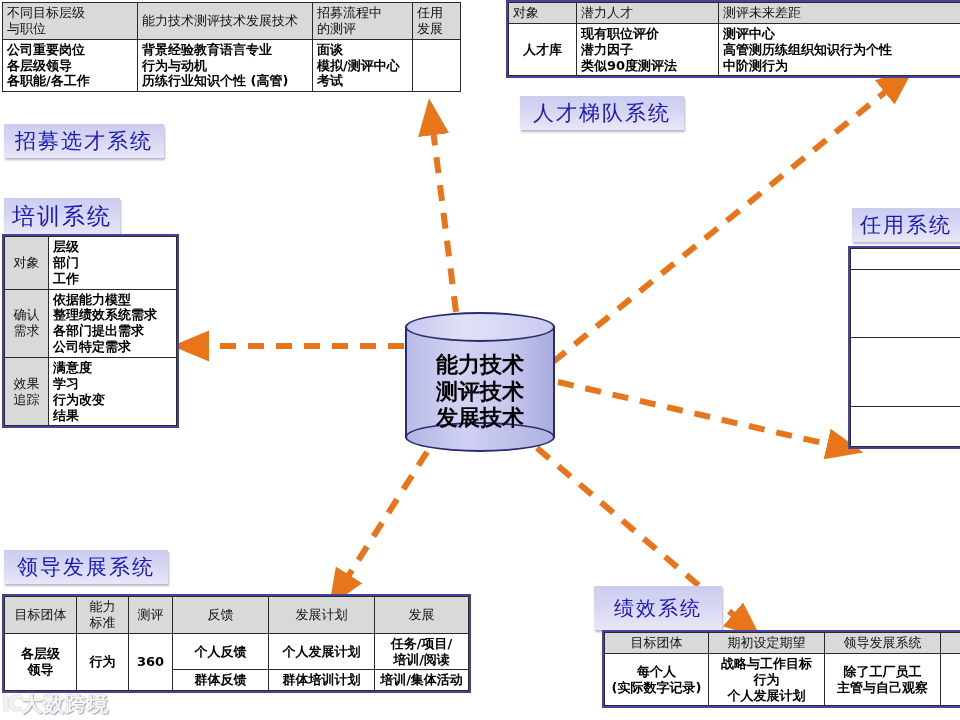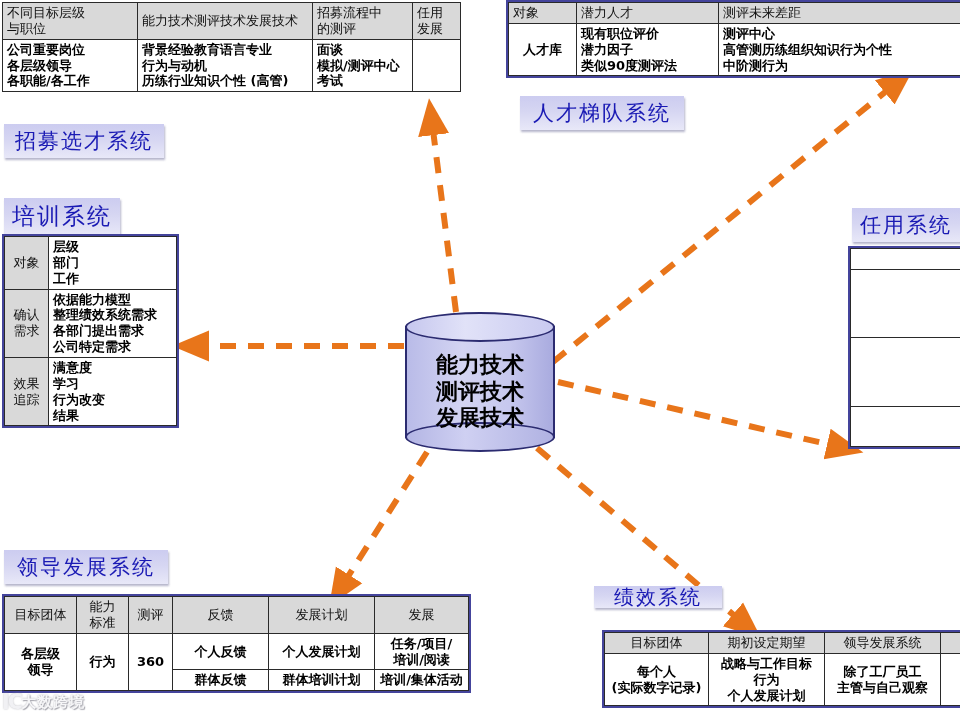--- a/index.html
+++ b/index.html
@@ -93,21 +93,21 @@
     display:flex;align-items:center;
     opacity:.62;
     z-index:40;
     pointer-events:none;
   }
   #watermark .wm-logo{
     font-size:21px;color:#e9e9ee;font-weight:bold;
     text-shadow:0 0 2px #8a8a96;letter-spacing:-2px;
   }
   #watermark .wm-text{
-    font-size:15px;color:#f2f2f4;font-weight:bold;letter-spacing:1px;
+    font-size:21px;color:#f2f2f4;font-weight:bold;letter-spacing:1px;
     text-shadow:0 0 2px #7e7e8a,1px 1px 1px #6a6a77;
   }
 
   svg#arrows{position:absolute;left:0;top:0;width:960px;height:720px;pointer-events:none;}
 </style>
 </head>
 <body>
 
 <div id="canvas">
 
@@ -218,21 +218,21 @@
   <div class="banner" style="left:4px;top:124px;width:160px;height:34px;font-size:21px;">招募选才系统</div>
 
   <div class="banner" style="left:4px;top:198px;width:116px;height:37px;font-size:23px;">培训系统</div>
 
   <div class="banner" style="left:520px;top:96px;width:164px;height:34px;font-size:21px;">人才梯队系统</div>
 
   <div class="banner" style="left:852px;top:208px;width:130px;height:34px;font-size:21px;justify-content:flex-start;padding-left:8px;">任用系统</div>
 
   <div class="banner" style="left:4px;top:550px;width:164px;height:34px;font-size:21px;">领导发展系统</div>
 
-  <div class="banner" style="left:594px;top:586px;width:128px;height:22px;font-size:20px;">绩效系统</div>
+  <div class="banner" style="left:594px;top:586px;width:128px;height:44px;font-size:20px;">绩效系统</div>
 
   <table class="grid outer-blue" style="left:4px;top:236px;width:172px;">
     <colgroup>
         <col style="width:44px">
         <col style="width:128px">
       </colgroup>
     <tbody>
       <tr>
         <th class="ctr">
           <div>对象</div>

